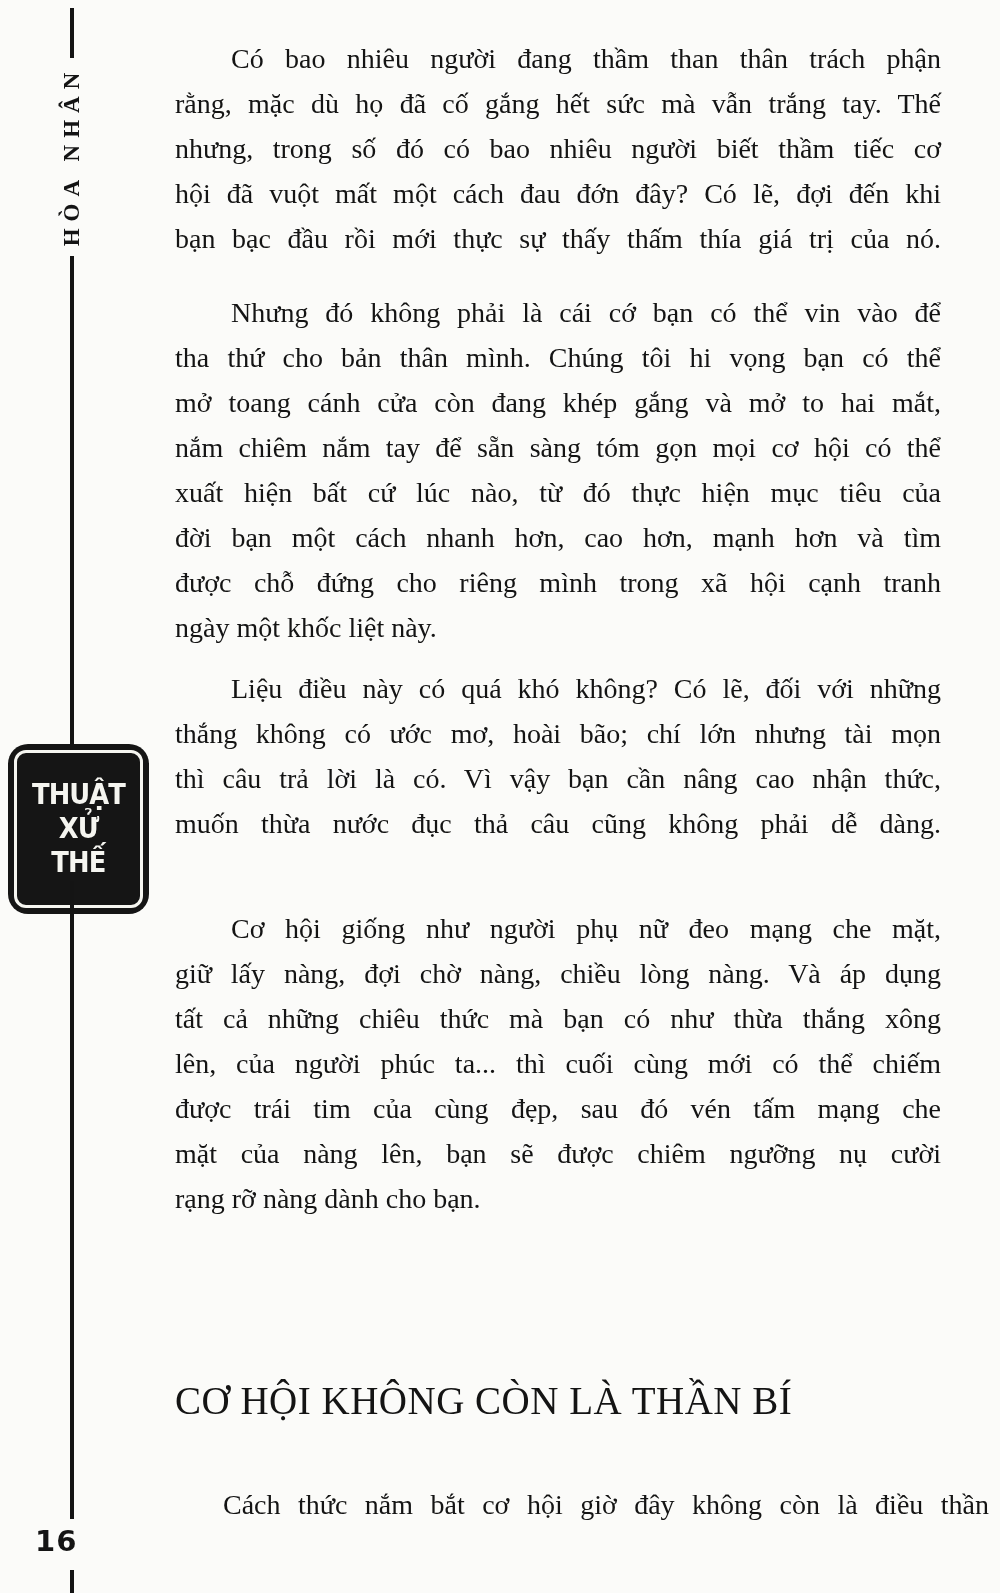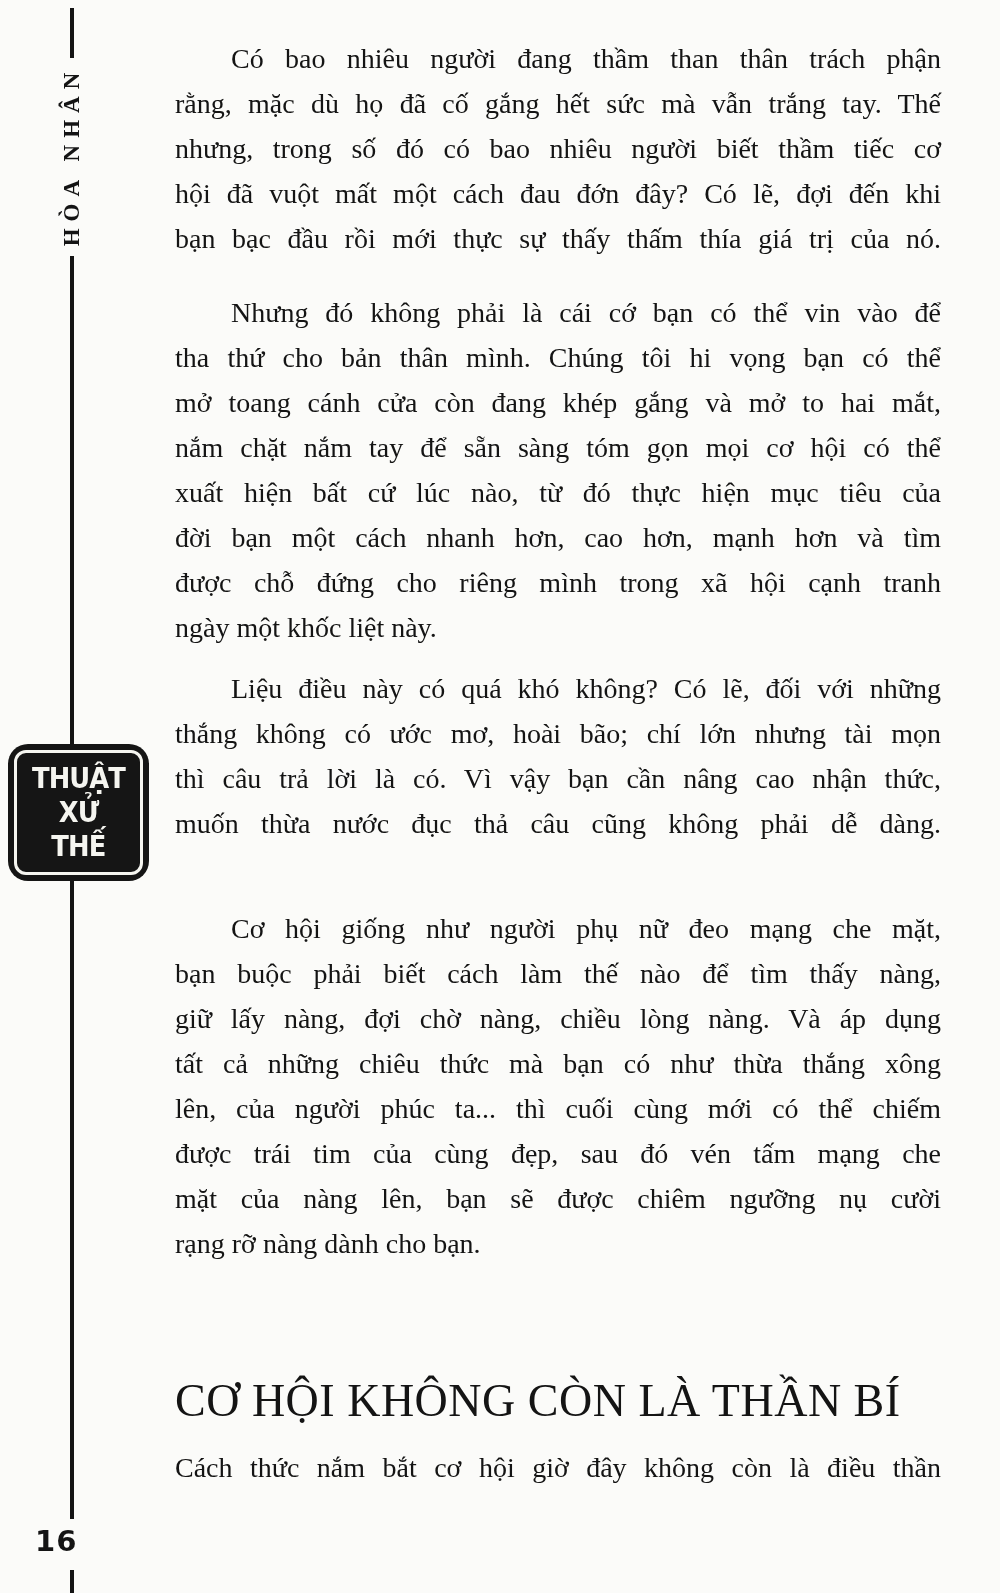--- a/index.html
+++ b/index.html
@@ -16,21 +16,21 @@
   .rule.seg4 { top:1570px; height:23px; }
   
   .author {
     position:absolute; left:-24px; top:134px; width:192px; height:44px;
     transform:rotate(-90deg);
     font-weight:bold; font-size:23px; letter-spacing:7px;
     line-height:44px; text-align:center; white-space:nowrap;
   }
   
   .stamp {
-    position:absolute; left:8px; top:744px; width:141px; height:137px;
+    position:absolute; left:8px; top:744px; width:141px; height:170px;
     background:var(--stamp-bg,#151515); border-radius:20px;
     box-sizing:border-box; padding:6px;
   }
   .stamp-inner {
     width:100%; height:100%; box-sizing:border-box;
     border:3px solid var(--stamp-fg,#f5f5f0); border-radius:12px;
     display:flex; flex-direction:column; align-items:center; justify-content:center;
     color:var(--stamp-fg,#f5f5f0);
     font-family:"DejaVu Sans", sans-serif; font-weight:bold;
     font-size:28px; line-height:34px;
@@ -45,27 +45,27 @@
   
   .para {
     position:absolute; left:175px; width:766px;
     font-size:28px; line-height:45px;
   }
   .para.indent .tline:first-child { text-indent:56px; }
   .tline { text-align:justify; text-align-last:justify; }
   .tline.tlast { text-align-last:left;font-family:Liberation Serif, serif; }
   .heading {
     position:absolute; left:175px; top:1378px; width:800px;
-    font-size:46px; line-height:46px; letter-spacing:0.5px; white-space:nowrap;
+    font-size:39px; line-height:46px; letter-spacing:0.5px; white-space:nowrap;
   }
   .p1 { top:36px; }
   .p2 { top:290px; }
   .p3 { top:666px; }
   .p4 { top:906px; }
-  .p5 { top:1445px; }
+  .p5 { top:1482px;margin-left:48px; }
 </style>
 </head>
 <body>
 
 <div class="page">
 
   <div class="rule seg1"></div>
 
   <div class="author">HÒA NHÂN</div>
 
@@ -90,37 +90,36 @@
       <div class="tline">rằng, mặc dù họ đã cố gắng hết sức mà vẫn trắng tay. Thế</div>
       <div class="tline">nhưng, trong số đó có bao nhiêu người biết thầm tiếc cơ</div>
       <div class="tline">hội đã vuột mất một cách đau đớn đây? Có lẽ, đợi đến khi</div>
       <div class="tline">bạn bạc đầu rồi mới thực sự thấy thấm thía giá trị của nó.</div>
     </div>
 
   <div class="para indent p2">
       <div class="tline">Nhưng đó không phải là cái cớ bạn có thể vin vào để</div>
       <div class="tline">tha thứ cho bản thân mình. Chúng tôi hi vọng bạn có thể</div>
       <div class="tline">mở toang cánh cửa còn đang khép gắng và mở to hai mắt,</div>
-      <div class="tline">nắm chặt nắm tay để sẵn sàng tóm gọn mọi cơ hội có thể</div>
+      <div class="tline">nắm chiêm nắm tay để sẵn sàng tóm gọn mọi cơ hội có thể</div>
       <div class="tline">xuất hiện bất cứ lúc nào, từ đó thực hiện mục tiêu của</div>
       <div class="tline">đời bạn một cách nhanh hơn, cao hơn, mạnh hơn và tìm</div>
       <div class="tline">được chỗ đứng cho riêng mình trong xã hội cạnh tranh</div>
       <div class="tline tlast">ngày một khốc liệt này.</div>
     </div>
 
   <div class="para indent p3">
       <div class="tline">Liệu điều này có quá khó không? Có lẽ, đối với những</div>
       <div class="tline">thắng không có ước mơ, hoài bão; chí lớn nhưng tài mọn</div>
       <div class="tline">thì câu trả lời là có. Vì vậy bạn cần nâng cao nhận thức,</div>
       <div class="tline">muốn thừa nước đục thả câu cũng không phải dễ dàng.</div>
     </div>
 
   <div class="para indent p4">
       <div class="tline">Cơ hội giống như người phụ nữ đeo mạng che mặt,</div>
-      <div class="tline">bạn buộc phải biết cách làm thế nào để tìm thấy nàng,</div>
       <div class="tline">giữ lấy nàng, đợi chờ nàng, chiều lòng nàng. Và áp dụng</div>
       <div class="tline">tất cả những chiêu thức mà bạn có như thừa thắng xông</div>
       <div class="tline">lên, của người phúc ta... thì cuối cùng mới có thể chiếm</div>
       <div class="tline">được trái tim của cùng đẹp, sau đó vén tấm mạng che</div>
       <div class="tline">mặt của nàng lên, bạn sẽ được chiêm ngưỡng nụ cười</div>
       <div class="tline tlast">rạng rỡ nàng dành cho bạn.</div>
     </div>
 
   <div class="heading">CƠ HỘI KHÔNG CÒN LÀ THẦN BÍ</div>
 

